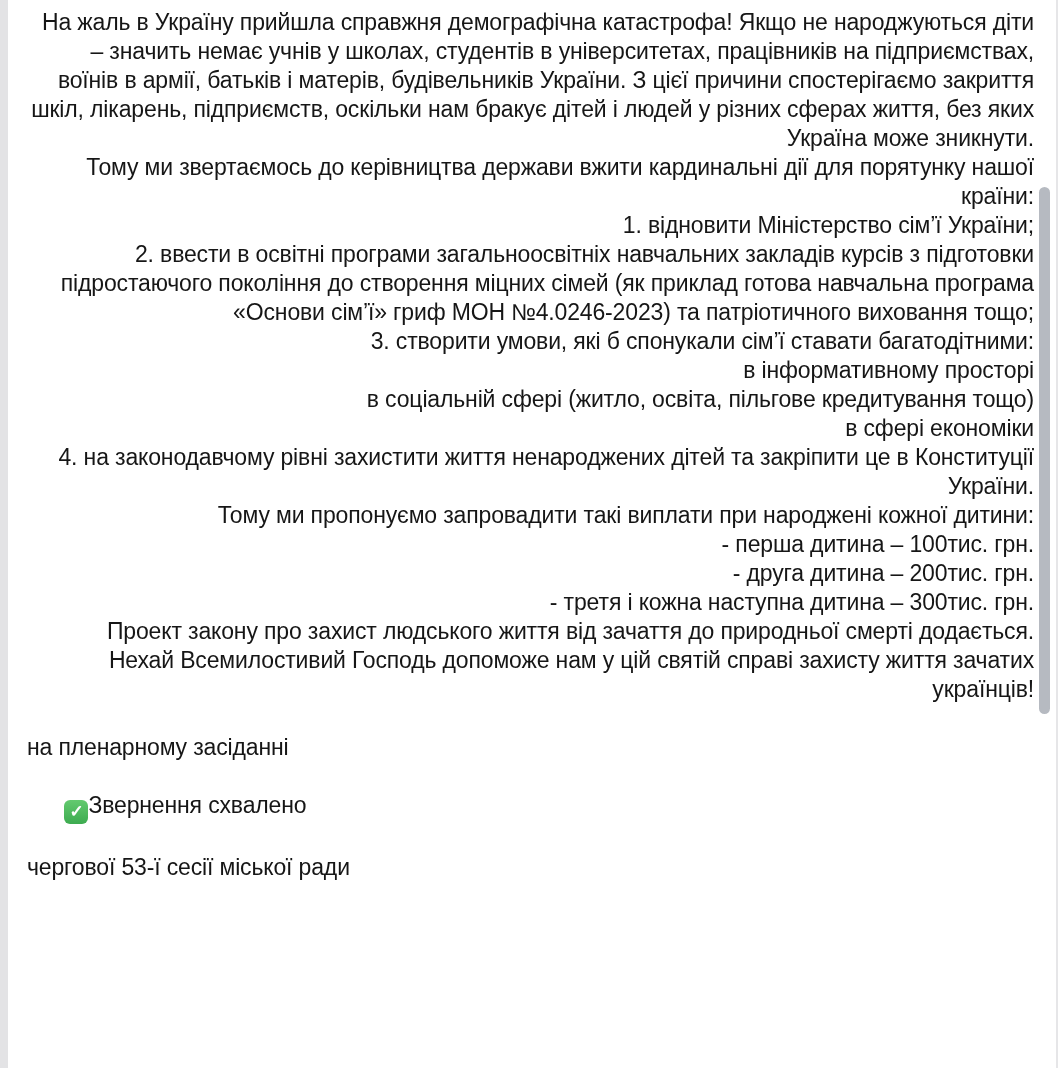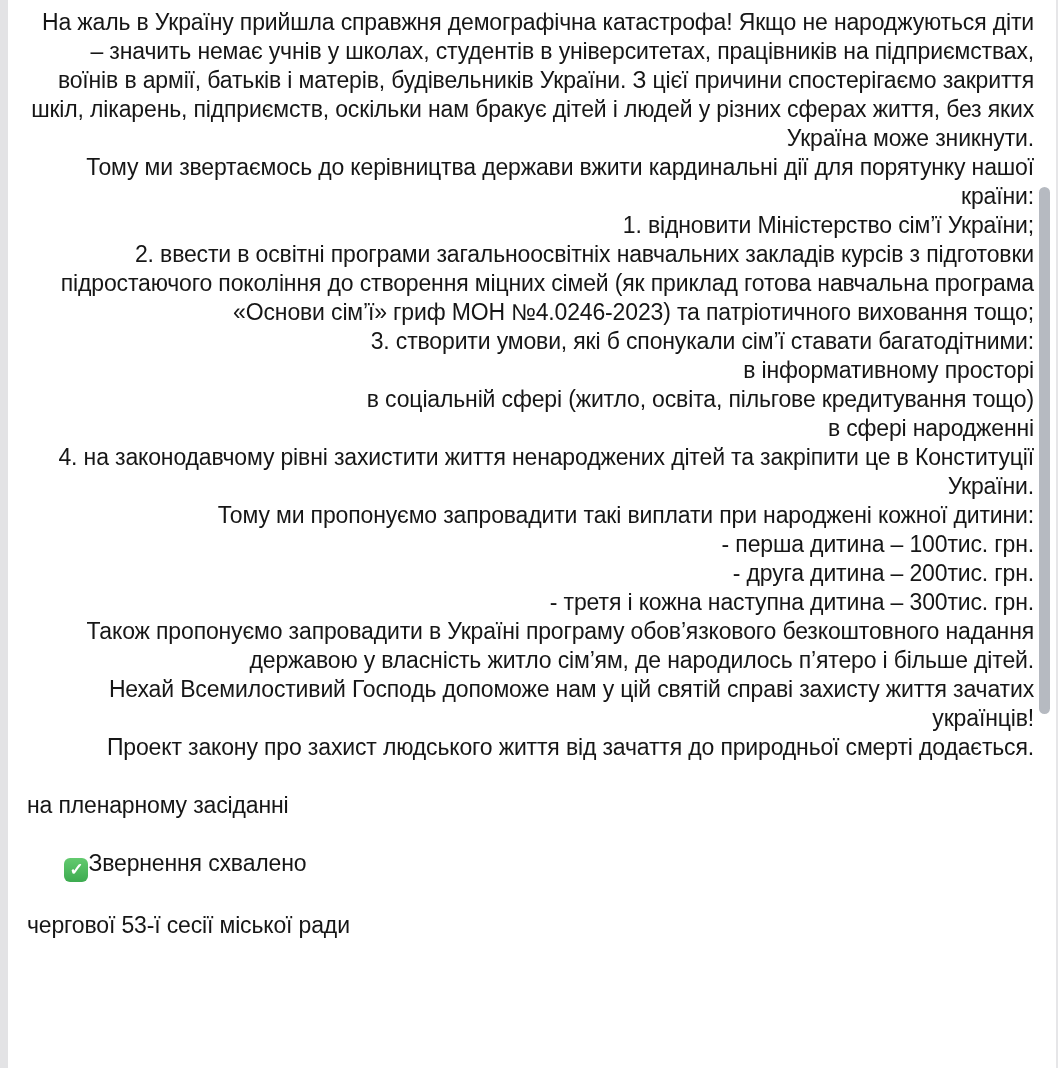--- a/index.html
+++ b/index.html
@@ -78,29 +78,28 @@
 
 <div class="content">
   <div>
       <div class="para">На жаль в Україну прийшла справжня демографічна катастрофа! Якщо не народжуються діти – значить немає учнів у школах, студентів в університетах, працівників на підприємствах, воїнів в армії, батьків і матерів, будівельників України. З цієї причини спостерігаємо закриття шкіл, лікарень, підприємств, оскільки нам бракує дітей і людей у різних сферах життя, без яких Україна може зникнути.</div>
       <div class="para">Тому ми звертаємось до керівництва держави вжити кардинальні дії для порятунку нашої країни:</div>
       <div class="para">1. відновити Міністерство сім’ї України;</div>
       <div class="para">2. ввести в освітні програми загальноосвітніх навчальних закладів курсів з підготовки підростаючого покоління до створення міцних сімей (як приклад готова навчальна програма «Основи сім’ї» гриф МОН №4.0246-2023) та патріотичного виховання тощо;</div>
       <div class="para">3. створити умови, які б спонукали сім’ї ставати багатодітними:</div>
       <div class="para"> в інформативному просторі</div>
       <div class="para"> в соціальній сфері (житло, освіта, пільгове кредитування тощо)</div>
-      <div class="para"> в сфері народженні</div>
+      <div class="para"> в сфері економіки</div>
       <div class="para">4. на законодавчому рівні захистити життя ненароджених дітей та закріпити це в Конституції України.</div>
       <div class="para">Тому ми пропонуємо запровадити такі виплати при народжені кожної дитини:</div>
       <div class="para">- перша дитина – 100тис. грн.</div>
       <div class="para">- друга дитина – 200тис. грн.</div>
       <div class="para">- третя і кожна наступна дитина – 300тис. грн.</div>
-      <div class="para">Також пропонуємо запровадити в Україні програму обов’язкового безкоштовного надання державою у власність житло сім’ям, де народилось п’ятеро і більше дітей.</div>
+      <div class="para">Проект закону про захист людського життя від зачаття до природньої смерті додається.</div>
       <div class="para">Нехай Всемилостивий Господь допоможе нам у цій святій справі захисту життя зачатих українців!</div>
-      <div class="para">Проект закону про захист людського життя від зачаття до природньої смерті додається.</div>
     </div>
 
   <div class="approval">
     <div class="approval-line">на пленарному засіданні</div>
     <div class="approval-line">
       <span class="check-box">✓</span><span>Звернення схвалено</span>
     </div>
     <div class="approval-line">чергової 53-ї сесії міської ради</div>
 
   </div>

